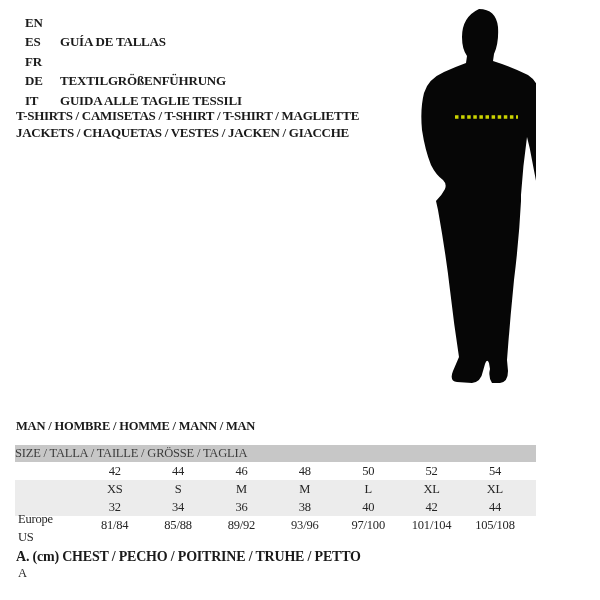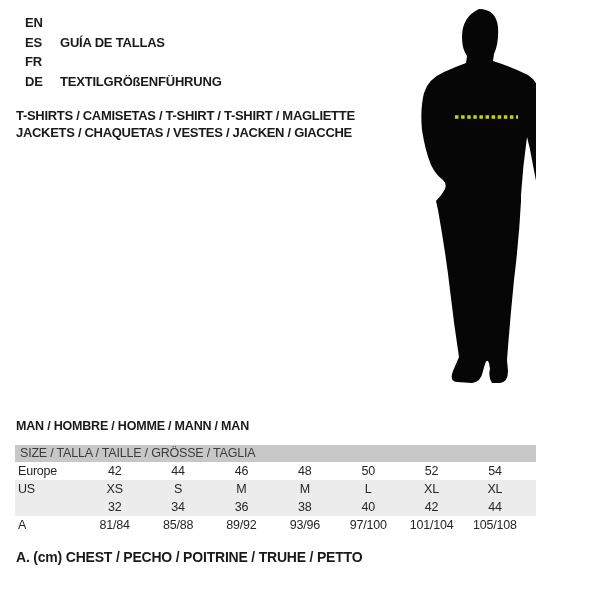--- a/index.html
+++ b/index.html
@@ -1,42 +1,42 @@
 <!DOCTYPE html>
 <html style="--text: #1a1a1a; --header-bg: #c7c7c7; --stripe-bg: #ececec; --measure-line: #ccd400; --silhouette: #060606;"><head>
 <meta charset="utf-8">
 <style>
   html,body { margin:0; padding:0; background:#ffffff; }
   .page {
     position:relative; width:536px; height:600px; background:#fff;
-    font-family:Liberation Sans, sans-serif;
+    font-family:Liberation Serif, serif;
     color:var(--text,#1a1a1a); overflow:hidden;
   }
   
   .lang-list { position:absolute; left:25px; top:13px; }
   .lang-row { display:flex; height:19.5px; align-items:center; }
   .lang-code { width:35px; font-size:13px; font-weight:700; letter-spacing:-0.2px; }
   .lang-name { font-size:13px; font-weight:700; letter-spacing:-0.2px; white-space:nowrap; }
   
   .categories { position:absolute; left:16px; top:107px; }
   .cat-line { font-size:13px; font-weight:700; letter-spacing:-0.3px; line-height:17px; white-space:nowrap; }
   
   .figure-wrap { position:absolute; left:400px; top:5px; width:200px; height:392px; }
   .silhouette { fill:var(--silhouette,#060606); }
   .measure-yellow { stroke:var(--measure-line,#ccd400); stroke-width:3.5; stroke-dasharray:3.5 2.6; fill:none; }
   .measure-black { stroke:#111; stroke-width:2.4; stroke-dasharray:3 3; fill:none; }
   .measure-a { font-size:13px; fill:#111; font-weight:400; }
   
   .man-heading { position:absolute; left:16px; top:419px; font-size:12.5px; font-weight:700; letter-spacing:-0.2px; }
   
   .size-table { position:absolute; left:15px; top:445px; width:575px; font-size:12.5px; color:#262626; letter-spacing:-0.2px; }
-  .t-header { height:17px; line-height:17px; background:var(--header-bg,#c7c7c7); padding-left:5px; color:#3c3c3c; font-size:12.5px; }
+  .t-header { height:17px; line-height:17px; background:var(--header-bg,#c7c7c7); color:#3c3c3c; font-size:12.5px; }
   .t-row { display:flex; height:18px; line-height:18px; }
   .t-row.striped { background:var(--stripe-bg,#ececec); }
-  .t-label { width:65px; padding-left:3px; }
+  .t-label { width:65px; padding-left:3px;margin-top:48px; }
   .t-cell { flex:1; text-align:center; }
   
   .footnote { position:absolute; left:16px; top:549px; font-size:14px; font-weight:700; letter-spacing:-0.2px; }
 </style>
 </head>
 <body>
 
 <div class="page">
 
   <div class="lang-list">
@@ -46,20 +46,24 @@
     <div class="lang-row">
       <span class="lang-code">ES</span>
       <span class="lang-name">GUÍA DE TALLAS</span>
     </div>
     <div class="lang-row">
       <span class="lang-code">FR</span>
     </div>
     <div class="lang-row">
       <span class="lang-code">DE</span>
       <span class="lang-name">TEXTILGRÖßENFÜHRUNG</span>
+    </div>
+    <div class="lang-row">
+      <span class="lang-code">IT</span>
+      <span class="lang-name">GUIDA ALLE TAGLIE TESSILI</span>
     </div>
   </div>
 
   <div class="categories">
     <div class="cat-line">T-SHIRTS / CAMISETAS / T-SHIRT / T-SHIRT / MAGLIETTE</div>
     <div class="cat-line">JACKETS / CHAQUETAS / VESTES / JACKEN / GIACCHE</div>
   </div>
 
   <div class="figure-wrap">
     <svg viewBox="0 0 200 392" width="200" height="392">

